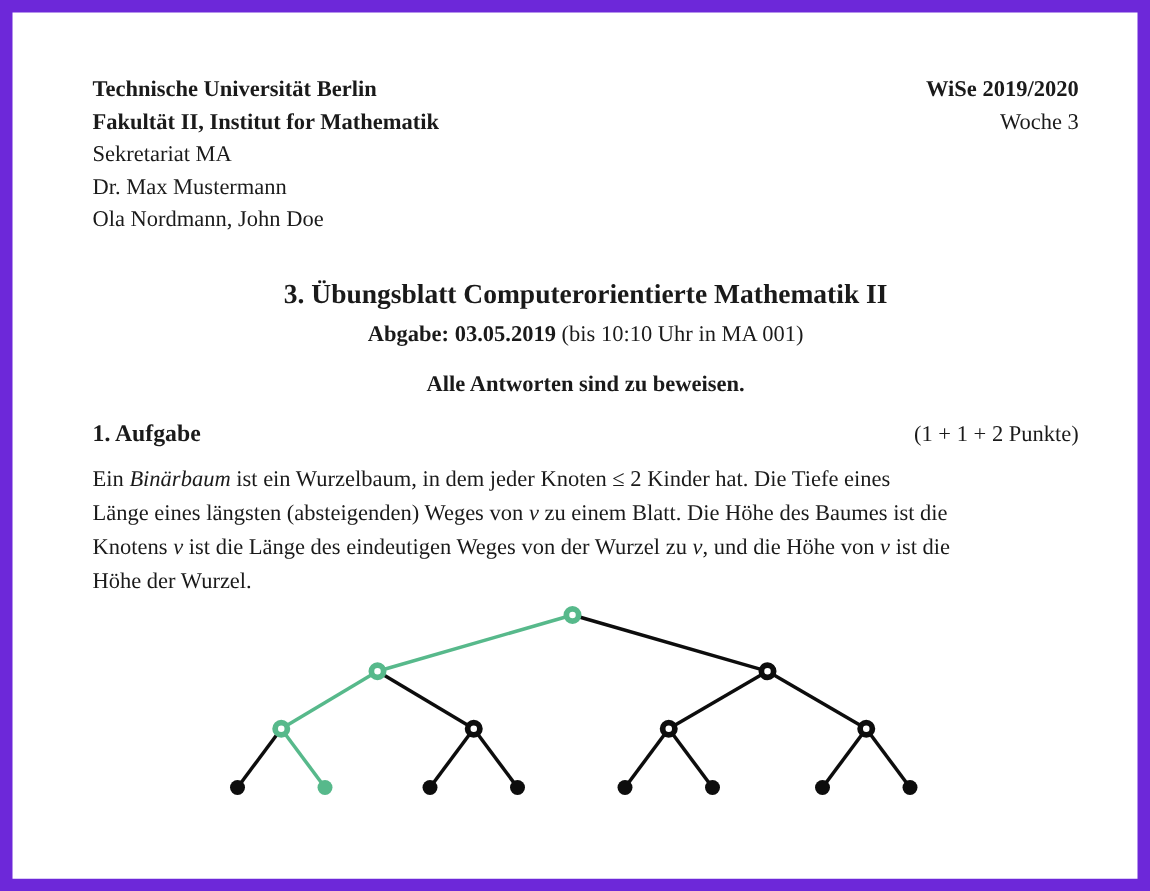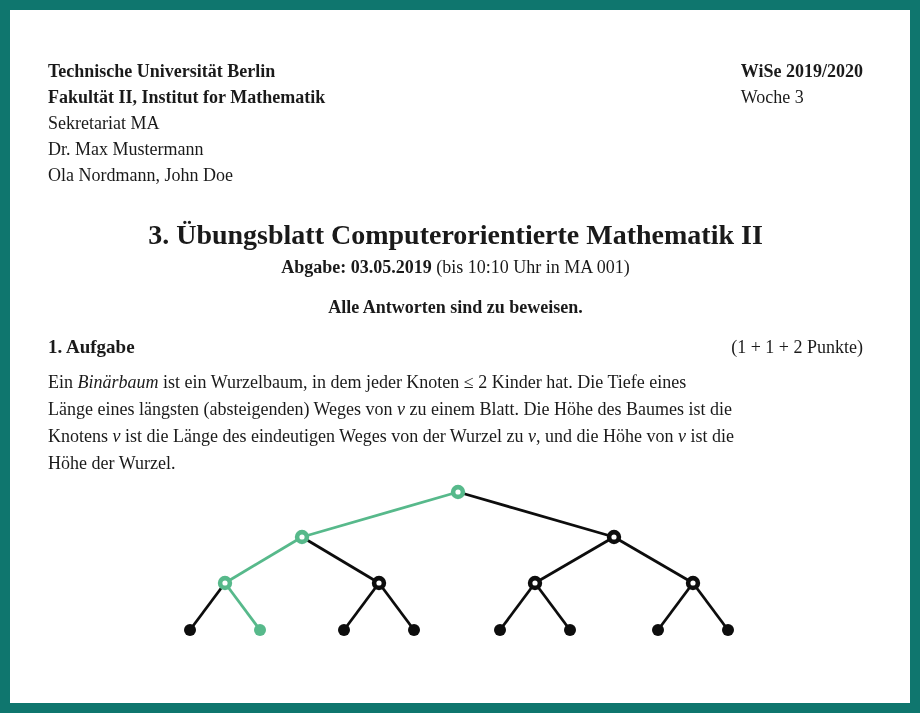--- a/index.html
+++ b/index.html
@@ -1,38 +1,38 @@
 <!DOCTYPE html>
 <html><head>
 <meta charset="utf-8">
 <style>
   html, body { margin: 0; padding: 0; background: #ffffff; }
   .page {
     width: 920px;
     height: 713px;
     box-sizing: border-box;
-    border: 10px solid #0f766e;
-    padding: 48px 47px 0 38px;
+    border: 10px solid #6d28d9;
+    padding: 48px 47px 0 64px;
     position: relative;
     background: #ffffff;
     color: #1a1a1a;
     font-family: "Liberation Serif", "DejaVu Serif", serif;
     font-size: 18px;
     line-height: 26px;
     overflow: hidden;
   }
   .b { font-weight: bold; }
   .header-row { display: flex; justify-content: space-between; align-items: flex-start; }
   .header-left { text-align: left; }
-  .header-right { text-align: left; font-family: Liberation Serif, serif; }
+  .header-right { text-align: right; font-family: Liberation Serif, serif; }
   .hline { white-space: nowrap; }
   .doc-title {
     text-align: center;
     font-weight: bold;
-    font-size: 28px;
+    font-size: 22px;
     line-height: 30px;
     margin-top: 32px;
     white-space: nowrap;
   }
   .deadline { text-align: center; margin-top: 4px; white-space: nowrap; }
   .note { text-align: center; font-weight: bold; margin-top: 14px; white-space: nowrap; }
   .task-row {
     display: flex;
     justify-content: space-between;
     align-items: baseline;

